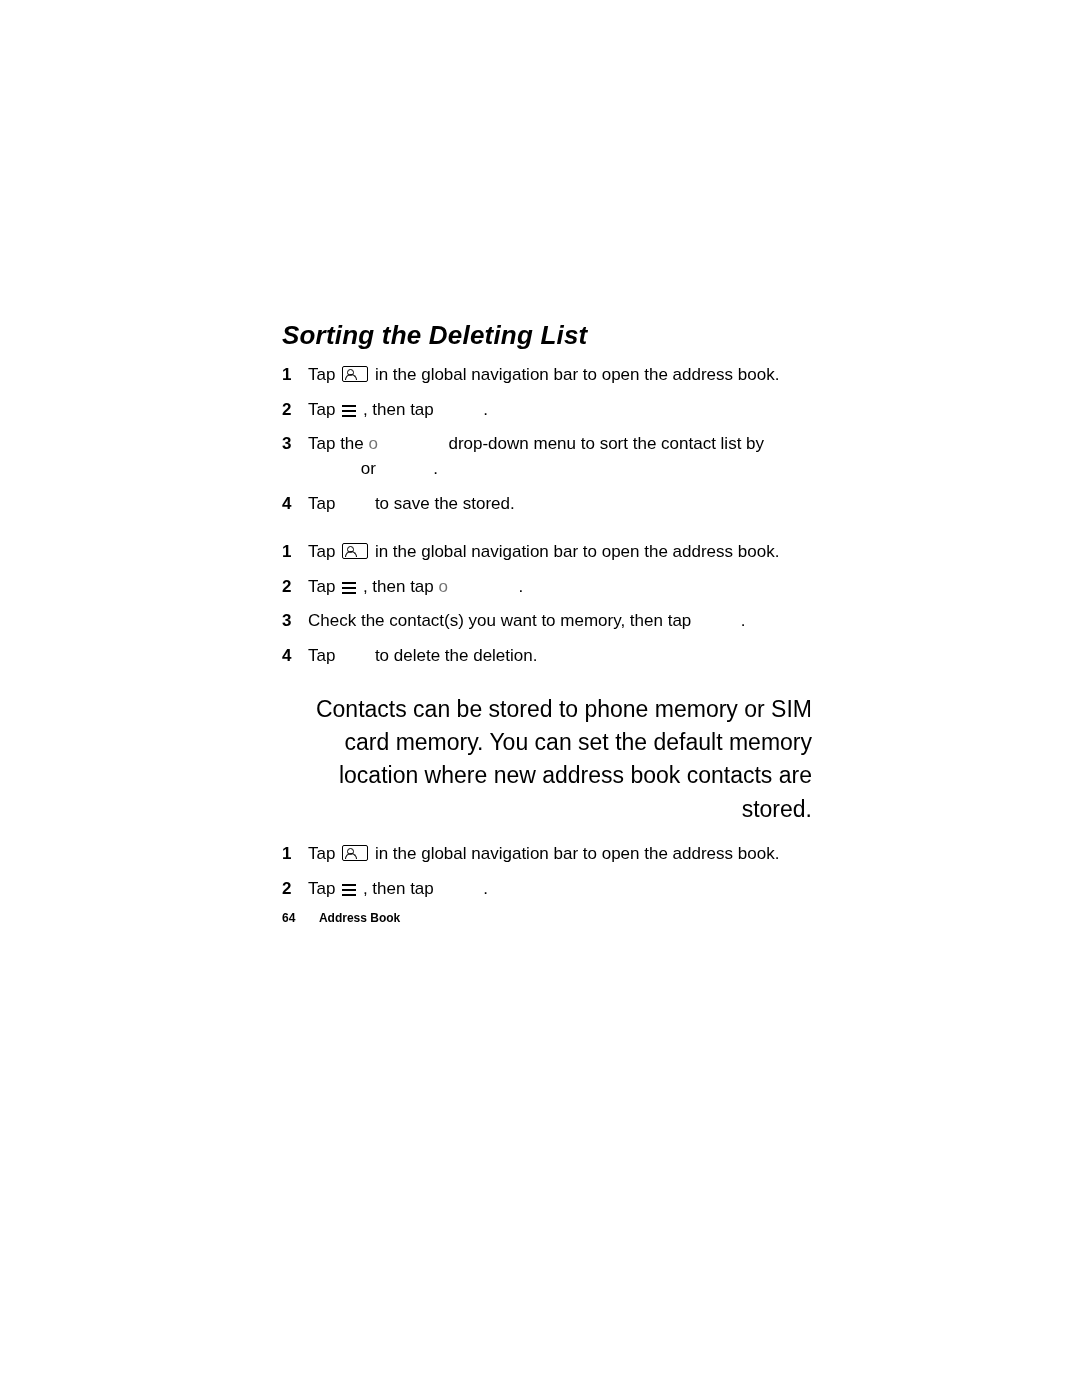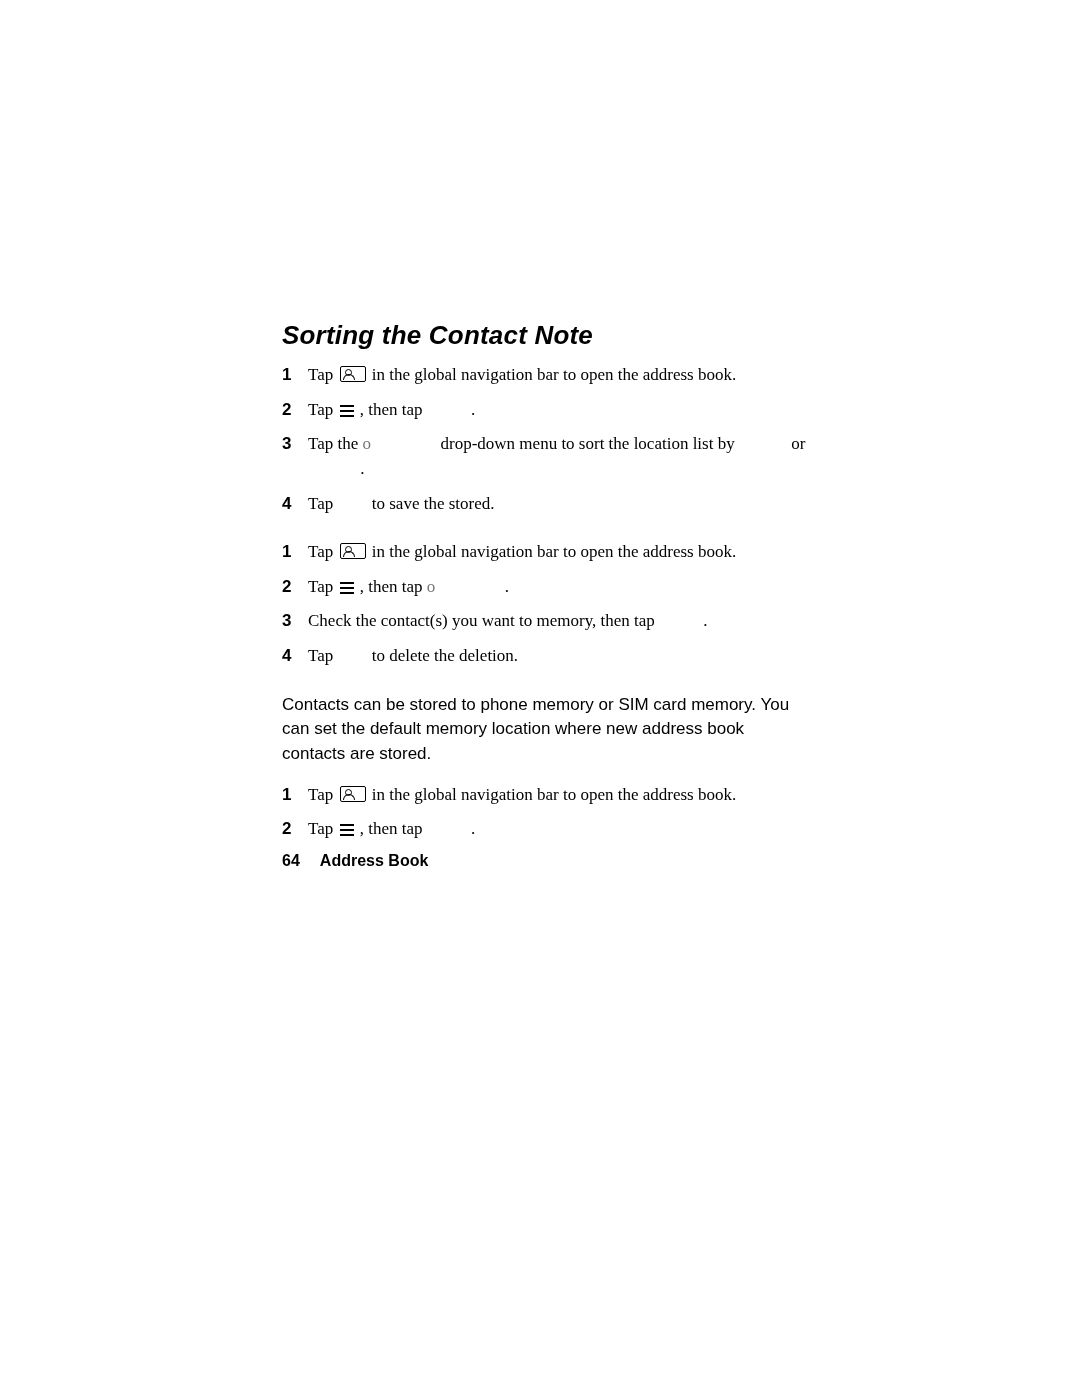--- a/index.html
+++ b/index.html
@@ -45,31 +45,31 @@
     font-size: 17px;
   }
   .step-num {
     font-weight: 700;
     width: 26px;
     flex: none;
     text-align: left;
   }
   .step-body {
     flex: 1 1 auto;
-    font-family: Liberation Serif, serif;
   }
   .para {
-    font-size: 17px;
+    font-size: 23px;
     line-height: 1.45;
     margin: 0 0 16px 0;
+    text-align: right;
   }
   .bold { font-weight: 700; }
   .footer {
     margin-top: 10px;
-    font-size: 16px;
+    font-size: 12px;
     font-weight: 700;
   }
   .footer .pg {
     display: inline-block;
     width: 34px;
     font-weight: 700;
   }
   
   .icon {
     display: inline-block;
@@ -130,21 +130,21 @@
     font-size: 17px;
     letter-spacing: 1px;
   }
 </style>
 </head>
 <body>
 
 <div class="page">
   <div class="content">
 
-    <h2 class="section">Sorting the Contact Note</h2>
+    <h2 class="section">Sorting the Deleting List</h2>
     <div class="steps">
 
       <div class="step">
         <div class="step-num">1</div>
         <div class="step-body">
           <span>Tap </span>
           <span class="icon addr"></span>
           <span> in the global navigation bar to open the address book.</span>
         </div>
       </div>
@@ -159,21 +159,21 @@
           <span>.</span>
         </div>
       </div>
 
       <div class="step">
         <div class="step-num">3</div>
         <div class="step-body justify">
           <span>Tap the </span>
           <span class="faded-o">o</span>
           <span class="blank w60"></span>
-          <span> drop-down menu to sort the location list by </span>
+          <span> drop-down menu to sort the contact list by </span>
           <span class="blank w48"></span>
           <span> or </span>
           <span class="blank w48"></span>
           <span>.</span>
         </div>
       </div>
 
       <div class="step">
         <div class="step-num">4</div>
         <div class="step-body">

